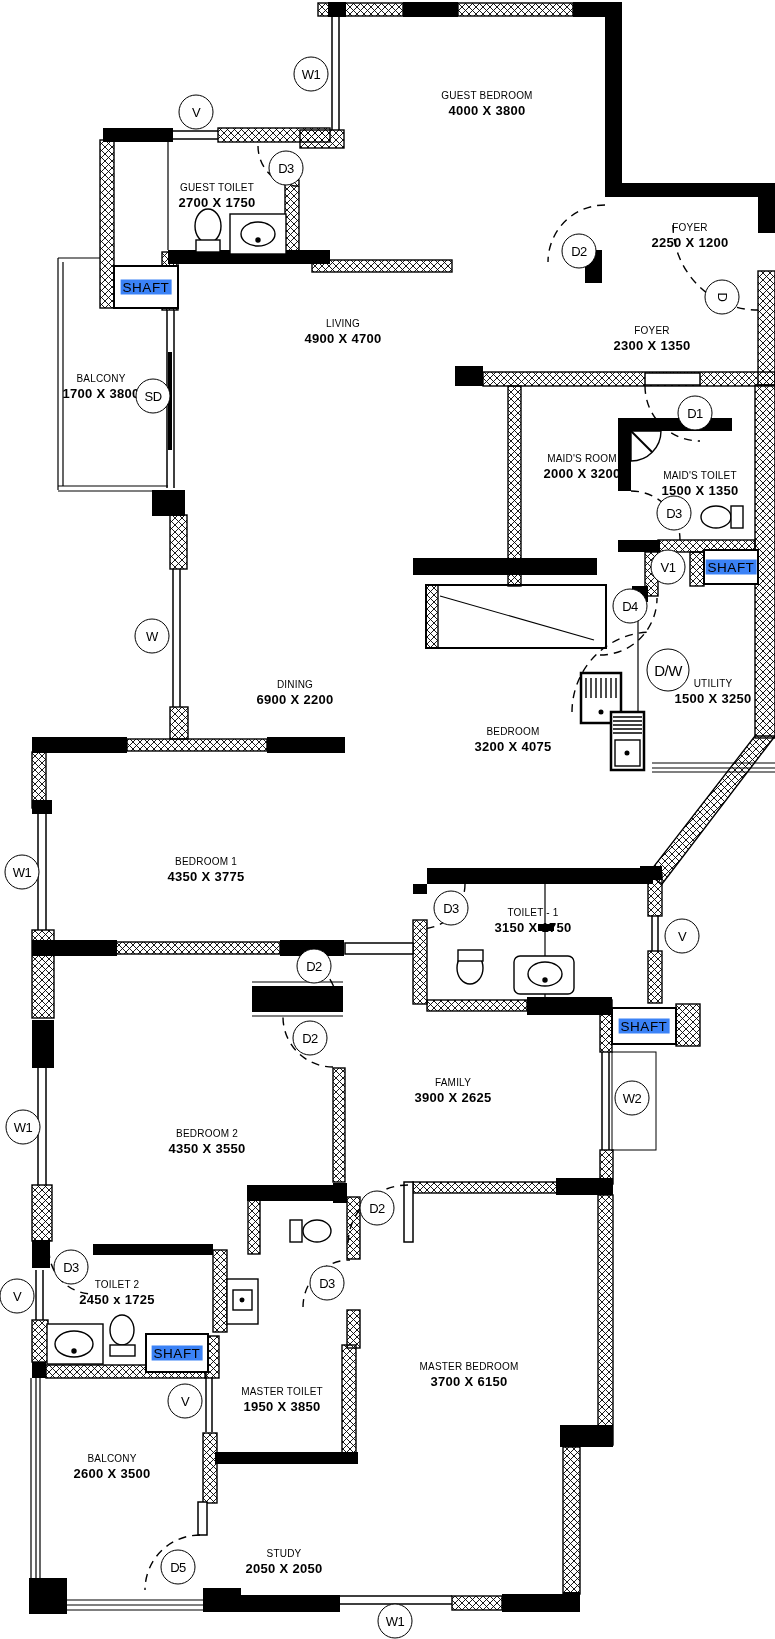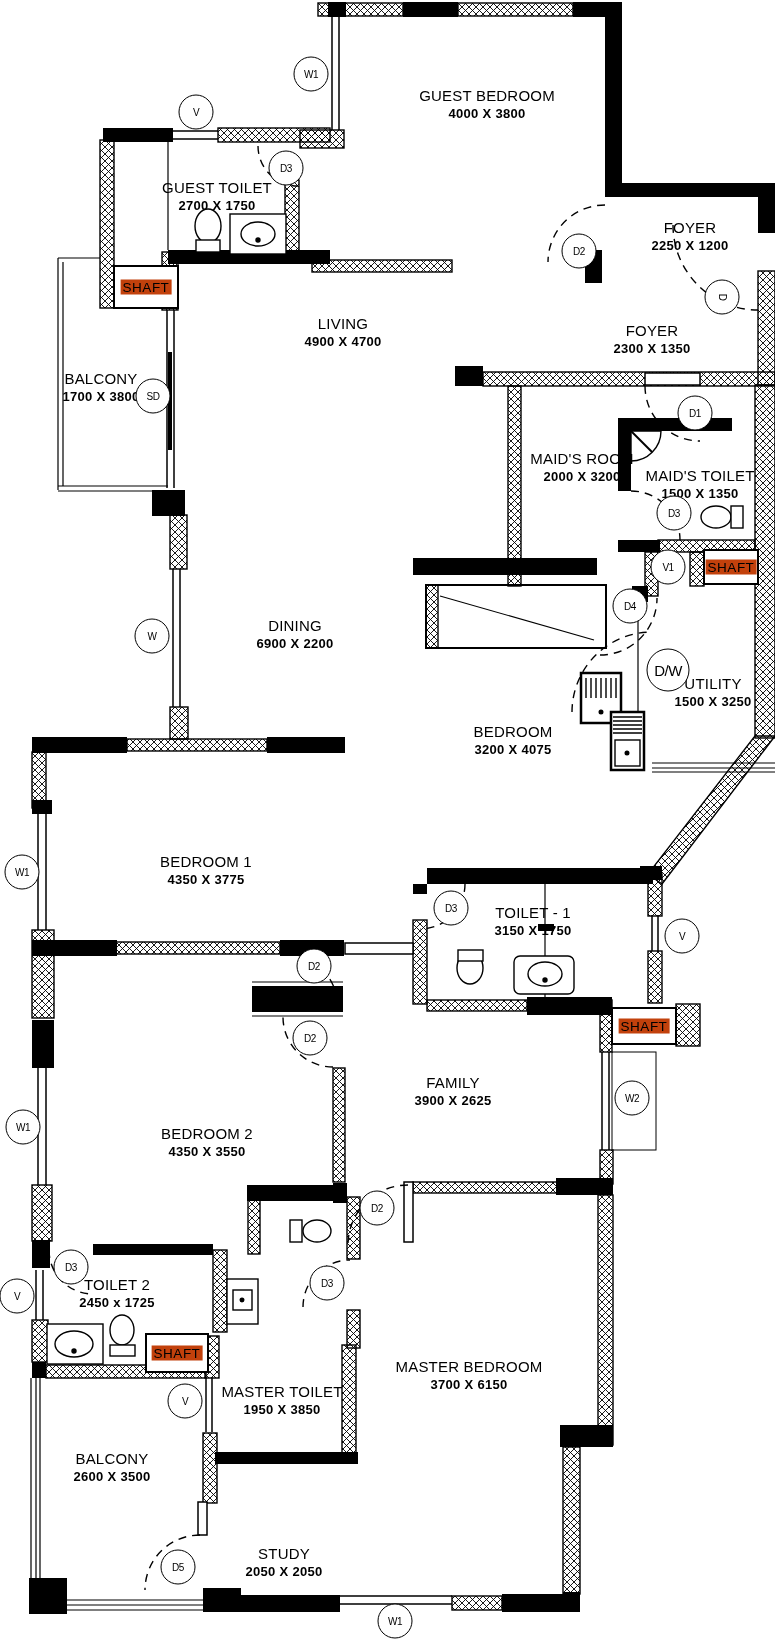--- a/index.html
+++ b/index.html
@@ -1,30 +1,30 @@
 <!DOCTYPE html>
 <html><head>
 <meta charset="utf-8">
 <style>
   html,body{margin:0;padding:0;background:#fff}
   .plan{position:relative;width:775px;height:1639px;background:#fff;color:#000;
         font-family:"Liberation Sans",sans-serif;overflow:hidden}
   .plan svg{position:absolute;left:0;top:0}
   .lbl{position:absolute;transform:translate(-50%,-50%);text-align:center;
        white-space:nowrap;line-height:1.25;z-index:5}
-  .rn{font-size:15px;letter-spacing:.2px}
+  .rn{font-size:10px;letter-spacing:.2px}
   .rd{font-size:13px;font-weight:bold;letter-spacing:.3px}
   .sym{position:absolute;transform:translate(-50%,-50%);width:33px;height:33px;
        border:1.8px solid #000;border-radius:50%;background:#fff;z-index:6;
        display:flex;align-items:center;justify-content:center;
-       font-size:10px;letter-spacing:-.5px}
+       font-size:13px;letter-spacing:-.5px}
   .sym.lg{width:41px;height:41px;font-size:15px}
   .sym.rot{transform:translate(-50%,-50%) rotate(90deg)}
   .shaft{position:absolute;transform:translate(-50%,-50%);font-size:13.5px;
-         letter-spacing:.5px;z-index:6;background:#c2410c;padding:0 2px}
+         letter-spacing:.5px;z-index:6;background:#3b82f6;padding:0 2px}
 </style>
 </head>
 <body>
 
 <div class="plan">
 
 <svg width="775" height="1639" viewBox="0 0 775 1639">
   <defs>
     <pattern id="xh" width="7" height="7" patternUnits="userSpaceOnUse">
       <path d="M0,7 L7,0 M-1.5,1.5 L1.5,-1.5 M5.5,8.5 L8.5,5.5 M0,0 L7,7 M-1.5,5.5 L1.5,8.5 M5.5,-1.5 L8.5,1.5" stroke="#000" stroke-width="0.9" fill="none"></path>
@@ -254,21 +254,21 @@
   <div class="rd">2000 X 3200</div>
 </div>
 <div class="lbl" style="left:700px;top:484px">
   <div class="rn">MAID'S TOILET</div>
   <div class="rd">1500 X 1350</div>
 </div>
 <div class="lbl" style="left:713px;top:692px">
   <div class="rn">UTILITY</div>
   <div class="rd">1500 X 3250</div>
 </div>
-<div class="lbl" style="left:295px;top:634px">
+<div class="lbl" style="left:295px;top:693px">
   <div class="rn">DINING</div>
   <div class="rd">6900 X 2200</div>
 </div>
 <div class="lbl" style="left:513px;top:740px">
   <div class="rn">BEDROOM</div>
   <div class="rd">3200 X 4075</div>
 </div>
 <div class="lbl" style="left:206px;top:870px">
   <div class="rn">BEDROOM 1</div>
   <div class="rd">4350 X 3775</div>

